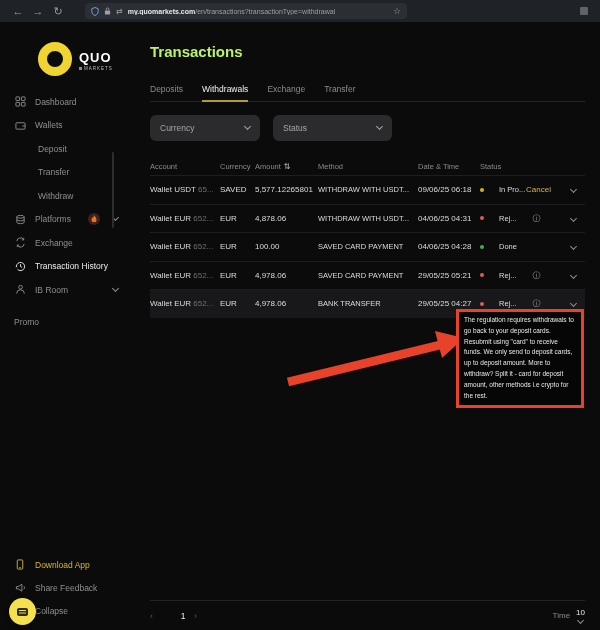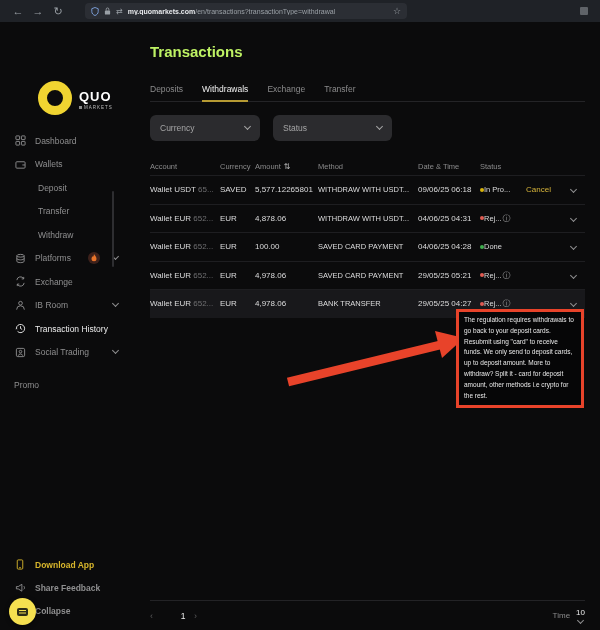--- a/index.html
+++ b/index.html
@@ -12,39 +12,39 @@
   .url-pill svg { flex:0 0 auto; }
   .url-text { font-size:7px; color:#9aa0a6; white-space:nowrap; overflow:hidden; }
   .url-text b { color:#e8eaed; font-weight:bold; }
   .url-star { margin-left:auto; color:#9aa0a6; font-size:9px; }
   .ext-ico { position:absolute; right:12px; top:7px; width:8px; height:8px; background:#5f6368; border-radius:1px; }
 
   
   .app { display:flex; height:608px; }
 
   
-  .sidebar { width:140px; position:relative; flex:0 0 140px;margin-top:39px; }
+  .sidebar { width:140px; position:relative; flex:0 0 140px; }
   .logo { display:flex; align-items:center; gap:7px; margin:20px 0 14px 38px; }
   .logo-ring { width:34px; height:34px; border-radius:50%; border:9px solid #f0d431; }
   .logo-name { color:#fff; font-size:13px; font-weight:bold; letter-spacing:1px; line-height:12px; }
   .logo-sub { color:#bdbdbd; font-size:4.5px; letter-spacing:1px; display:flex; align-items:center; gap:2px; }
   .logo-sub::before { content:""; width:3px; height:3px; background:#8b8b8b; display:inline-block; }
   .side-item { display:flex; align-items:center; height:23.5px; padding-left:14px; color:#8f8f90; font-size:8.5px; gap:9px; cursor:pointer; position:relative; }
   .side-item .ico { width:12px; height:12px; display:flex; align-items:center; justify-content:center; color:#8f8f90; }
   .side-item.active { color:#ececec; }
   .side-item.active .ico { color:#ececec; }
   .side-sub { padding-left:38px; }
   .chev { width:5px; height:5px; border-right:1.2px solid #8f8f90; border-bottom:1.2px solid #8f8f90; display:inline-block; }
   .chev.down { transform:rotate(45deg); margin-top:-3px; }
   .chev.up { transform:rotate(-135deg); margin-top:3px; }
   .side-right { position:absolute; right:22px; }
   .flame-badge { width:12px; height:12px; border-radius:50%; background:#3d211b; display:flex; align-items:center; justify-content:center; position:absolute; right:40px; }
   .promo { margin-top:9px; }
   .side-scrollbar { position:absolute; left:112px; top:130px; width:2px; height:76px; background:#2e2e31; border-radius:2px; }
-  .side-footer { position:absolute; left:0; bottom:8px; width:140px;font-weight:bold; }
+  .side-footer { position:absolute; left:0; bottom:8px; width:140px; }
   .side-footer .side-item { height:23px; }
   .yellow-item { color:#d8b62c !important; }
   .yellow-item .ico { color:#d8b62c !important; }
   .chat-bubble { position:absolute; left:9px; bottom:5px; width:27px; height:27px; border-radius:50%; background:#f5e050; display:flex; align-items:center; justify-content:center; box-shadow:0 1px 4px rgba(0,0,0,.6); z-index:30; cursor:pointer; }
   .chat-glyph { width:11px; height:8px; background:#2d2d17; border-radius:2px; position:relative; }
   .chat-glyph::after { content:""; position:absolute; left:2px; top:2.5px; width:7px; height:1.2px; background:#f5e050; box-shadow:0 2.5px 0 #f5e050; }
 
   
   .main { flex:1; position:relative; padding:0 15px 0 10px; }
   .page-title { color:#bef264; font-size:15px; font-weight:bold; margin-top:21px; }
@@ -64,21 +64,21 @@
   .sel-currency { width:110px; }
   .sel-status { width:119px; }
 
   .grid { display:grid; grid-template-columns:70px 35px 63px 100px 62px 46px 36px 14px; align-items:center; }
   .thead { margin-top:16px; height:18px; color:#8a8a8b; font-size:7.5px; }
   .thead .sort { font-size:8px; color:#bdbdbe; margin-left:3px; }
   .trow { height:28.5px; border-top:1px solid #1e1e21; color:#dcdcdd; font-size:8px; }
   .trow.hl { background:#18181b; }
   .acct-suffix { color:#6f6f71; }
   .cell-method { font-size:7.5px; white-space:nowrap; overflow:hidden; }
-  .cell-status { display:flex; align-items:center; gap:0; font-size:7.5px; white-space:nowrap; }
+  .cell-status { display:flex; align-items:center; gap:15px; font-size:7.5px; white-space:nowrap; }
   .dot { width:4px; height:4px; border-radius:50%; flex:0 0 auto; }
   .dot.pending { background:#d9b40c; } .dot.rejected { background:#e05b52; } .dot.done { background:#3fae4e; }
   .info-ico { color:#9a9a9b; font-size:8px; margin-left:1px; cursor:pointer; }
   .cancel-link { color:#d7b53b; font-size:8px; cursor:pointer; }
   .row-chev { justify-self:end; cursor:pointer; }
   .row-chev .chev { border-color:#8f8f90; }
 
   .pagination { position:absolute; left:10px; right:15px; bottom:0; height:30px; border-top:1px solid #232326; display:flex; align-items:center; }
   .pg-arrow { color:#5c5c5e; font-size:9px; width:22px; cursor:pointer; }
   .pg-num { color:#ececec; font-size:8.5px; width:22px; text-align:center; }
@@ -169,49 +169,38 @@
     </div>
     <div class="side-item">
       <span class="ico">
           <svg width="11" height="11" viewBox="0 0 12 12">
             <path d="M2 4.5A4 4 0 0 1 9.5 3M10 7.5A4 4 0 0 1 2.5 9" fill="none" stroke="currentColor"></path>
             <path d="M9.5 1v2.2H7.3M2.5 11V8.8h2.2" fill="none" stroke="currentColor"></path>
           </svg>
         </span>
       <span>Exchange</span>
     </div>
-    <div class="side-item">
-      <span class="ico">
-          <svg width="11" height="11" viewBox="0 0 12 12">
-            <circle cx="6" cy="3.5" r="2" fill="none" stroke="currentColor"></circle>
-            <path d="M1.8 10.5a4.2 4.2 0 0 1 8.4 0" fill="none" stroke="currentColor"></path>
-          </svg>
-        </span>
-      <span>IB Room</span>
-      <span class="side-right chev down"></span>
-    </div>
     <div class="side-item active">
       <span class="ico">
           <svg width="11" height="11" viewBox="0 0 12 12">
             <path d="M1.5 6a4.5 4.5 0 1 1 1.3 3.2" fill="none" stroke="currentColor"></path>
             <path d="M1.2 6.8 1.5 6l.9.4" fill="none" stroke="currentColor"></path>
             <path d="M6 3.5V6l1.8 1" fill="none" stroke="currentColor"></path>
           </svg>
         </span>
       <span>Transaction History</span>
     </div>
     <div class="side-item">
       <span class="ico">
           <svg width="11" height="11" viewBox="0 0 12 12">
-            <rect x="1.5" y="1.5" width="9" height="9" rx="1.5" fill="none" stroke="currentColor"></rect>
-            <circle cx="6" cy="5" r="1.4" fill="none" stroke="currentColor"></circle>
-            <path d="M3.5 9.5a2.6 2.6 0 0 1 5 0" fill="none" stroke="currentColor"></path>
-          </svg>
-        </span>
-      <span>Social Trading</span>
+            <circle cx="6" cy="3.5" r="2" fill="none" stroke="currentColor"></circle>
+            <path d="M1.8 10.5a4.2 4.2 0 0 1 8.4 0" fill="none" stroke="currentColor"></path>
+          </svg>
+        </span>
+      <span>IB Room</span>
       <span class="side-right chev down"></span>
     </div>
     <div class="side-item promo">
         <span>Promo</span>
       </div>
 
     <div class="side-scrollbar"></div>
 
     <div class="side-footer">
       <div class="side-item yellow-item">

